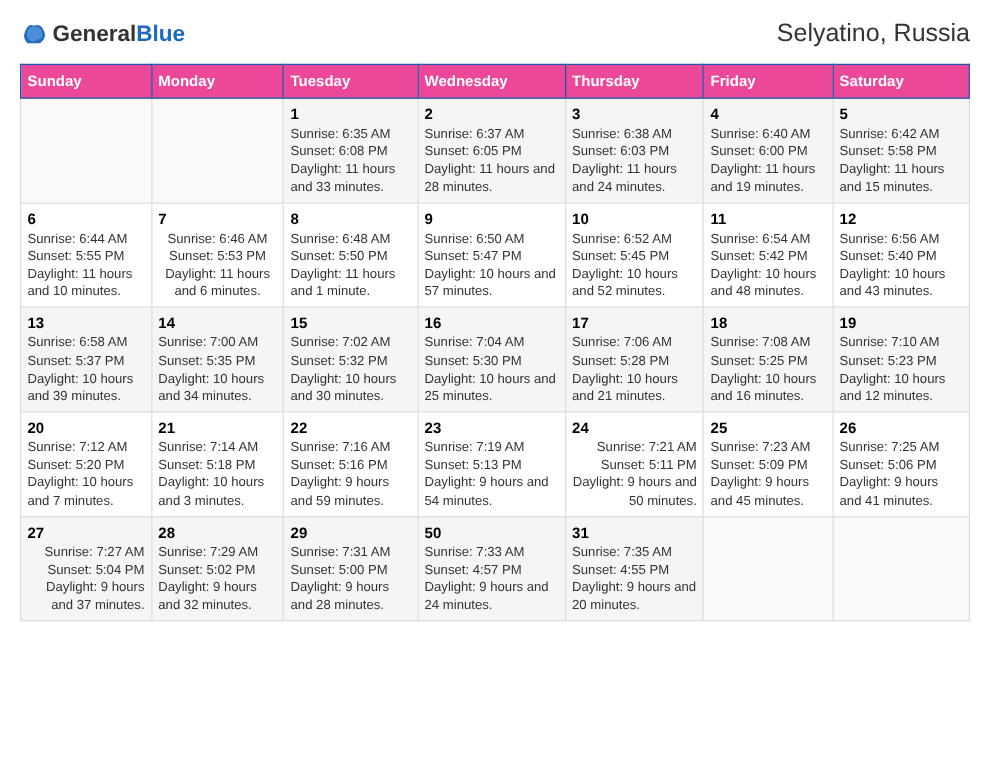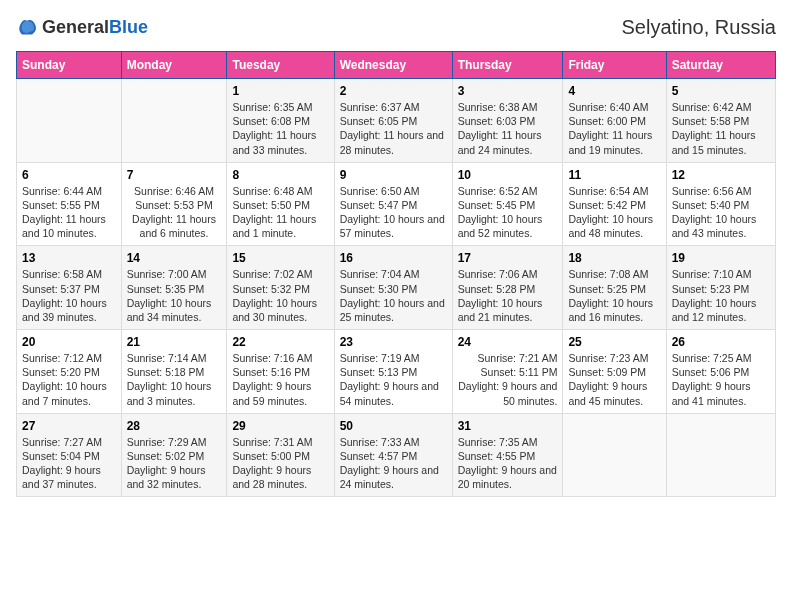--- a/index.html
+++ b/index.html
@@ -287,21 +287,21 @@
         <td>
           <div class="day-num">26</div>
           <div class="day-detail" style="white-space: pre-line;">Sunrise: 7:25 AM
 Sunset: 5:06 PM
 Daylight: 9 hours and 41 minutes.</div>
         </td>
       </tr>
       <tr>
         <td>
           <div class="day-num">27</div>
-          <div class="day-detail" style="white-space: pre-line;">Sunrise: 7:27 AM
+          <div class="day-detail" style="white-space: pre-line; text-align: right;">Sunrise: 7:27 AM
 Sunset: 5:04 PM
 Daylight: 9 hours and 37 minutes.</div>
         </td>
         <td>
           <div class="day-num">28</div>
           <div class="day-detail" style="white-space: pre-line;">Sunrise: 7:29 AM
 Sunset: 5:02 PM
 Daylight: 9 hours and 32 minutes.</div>
         </td>
         <td>

